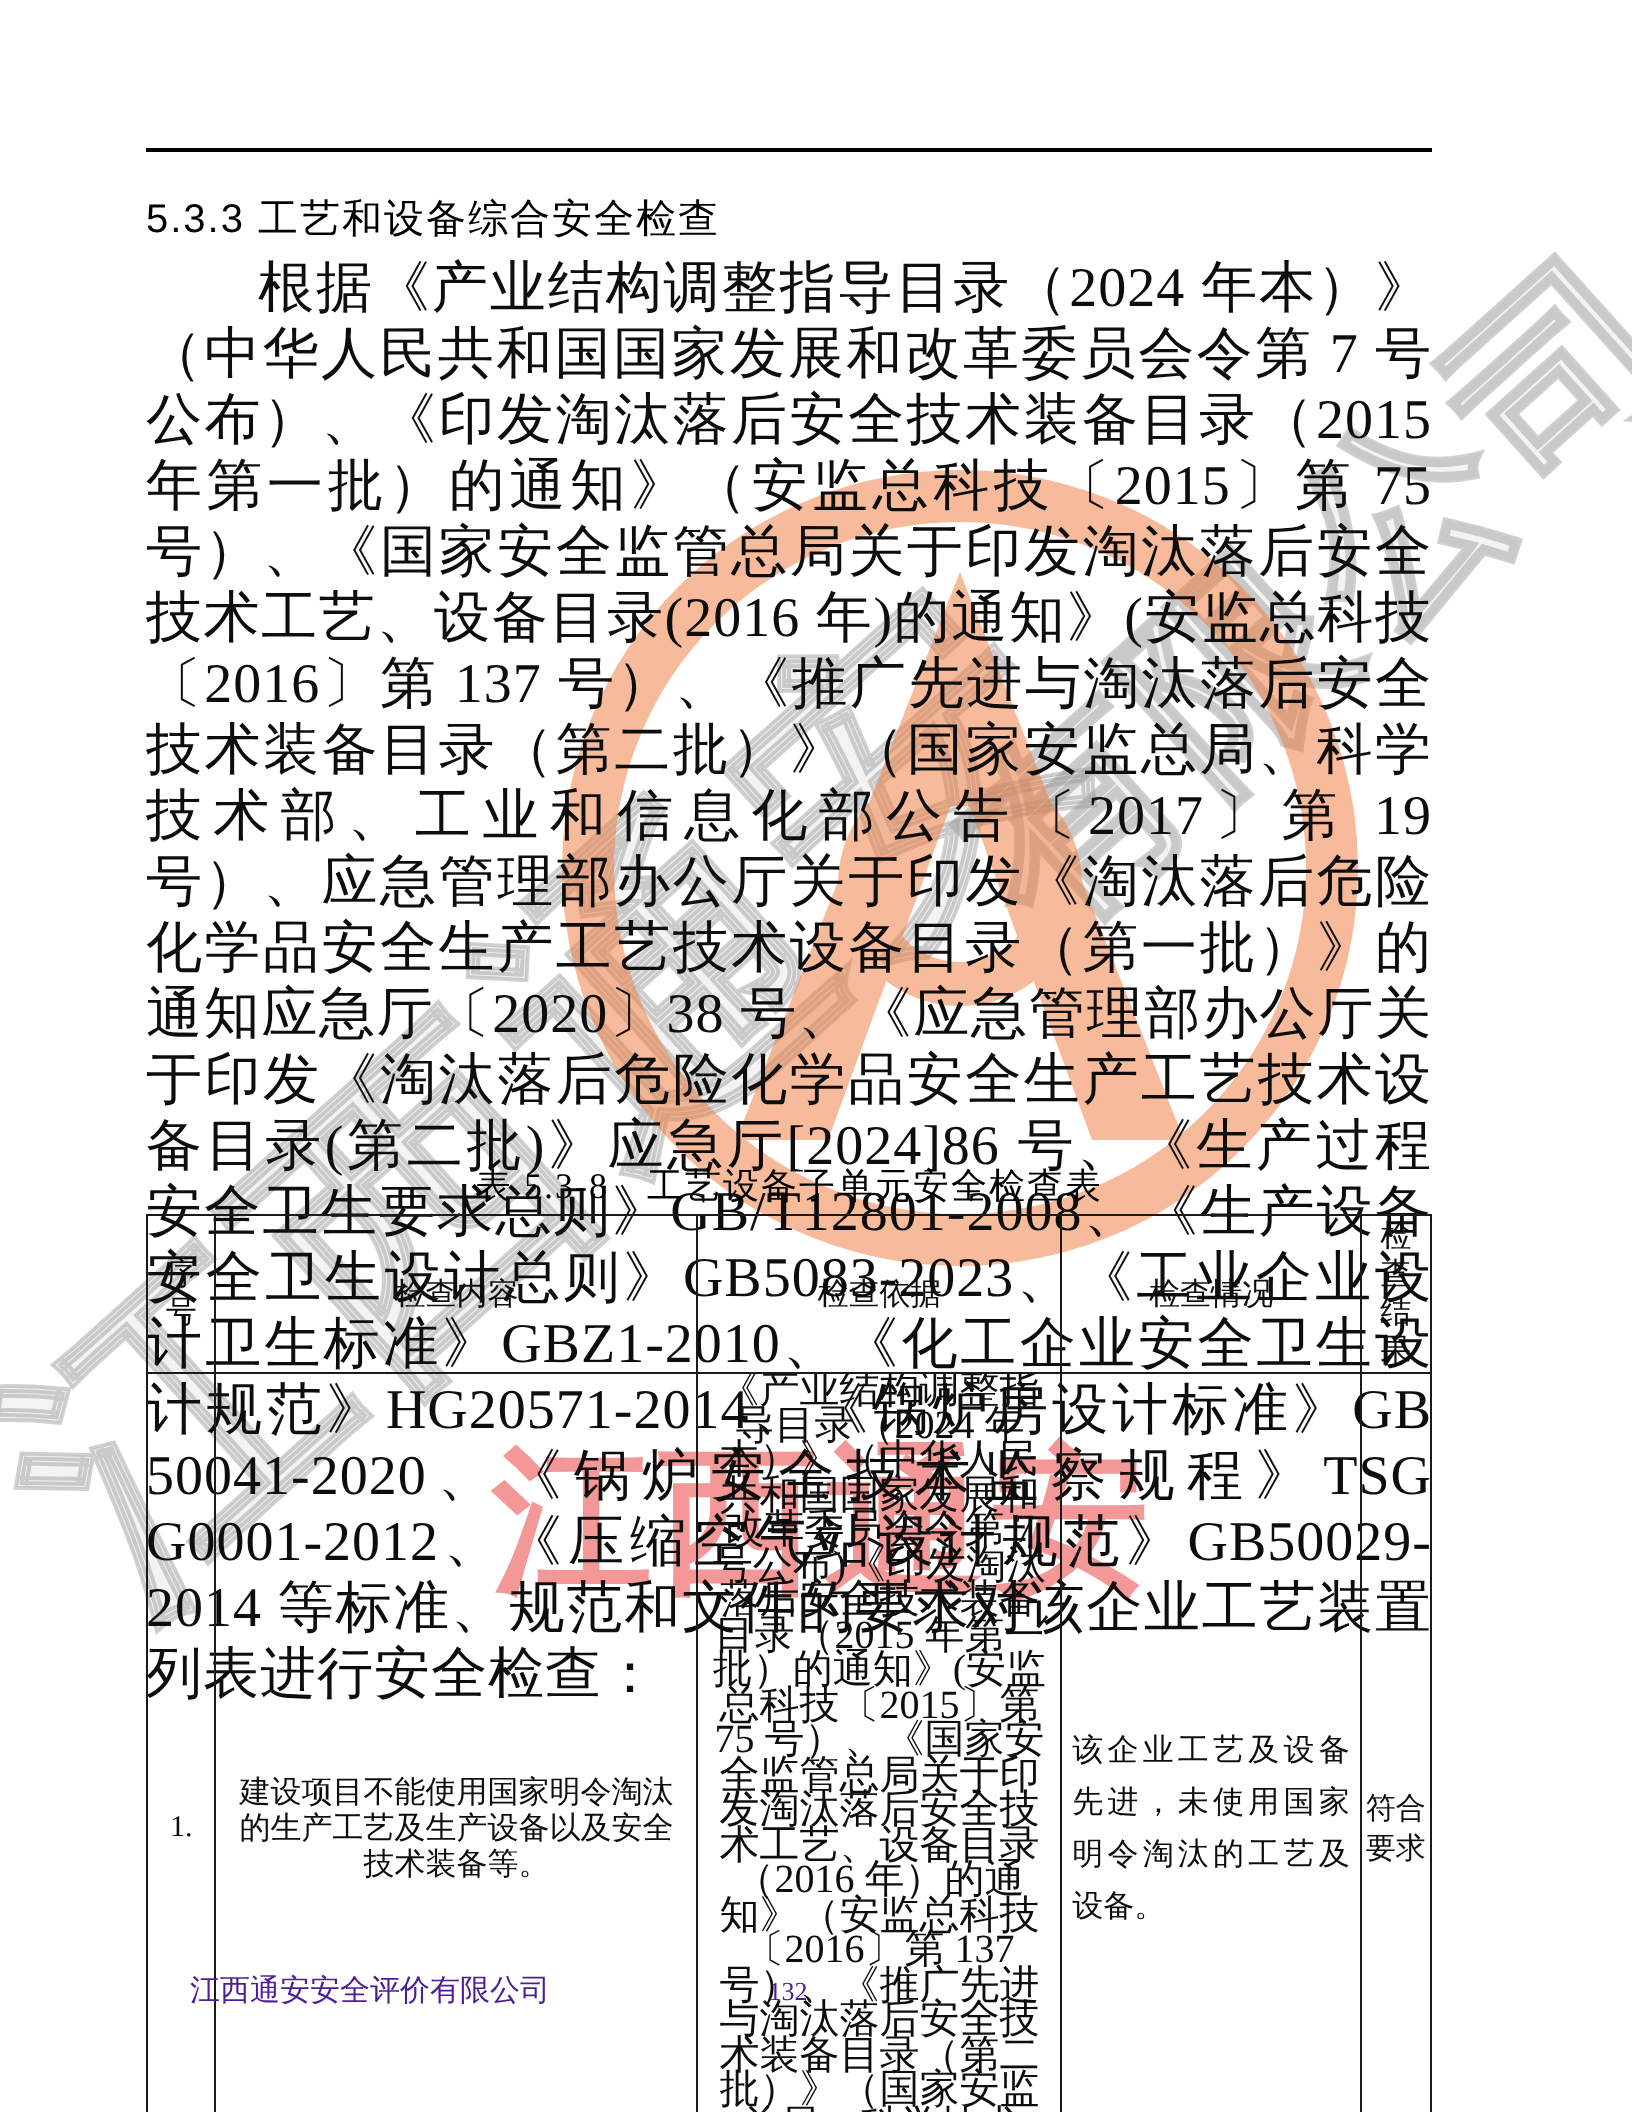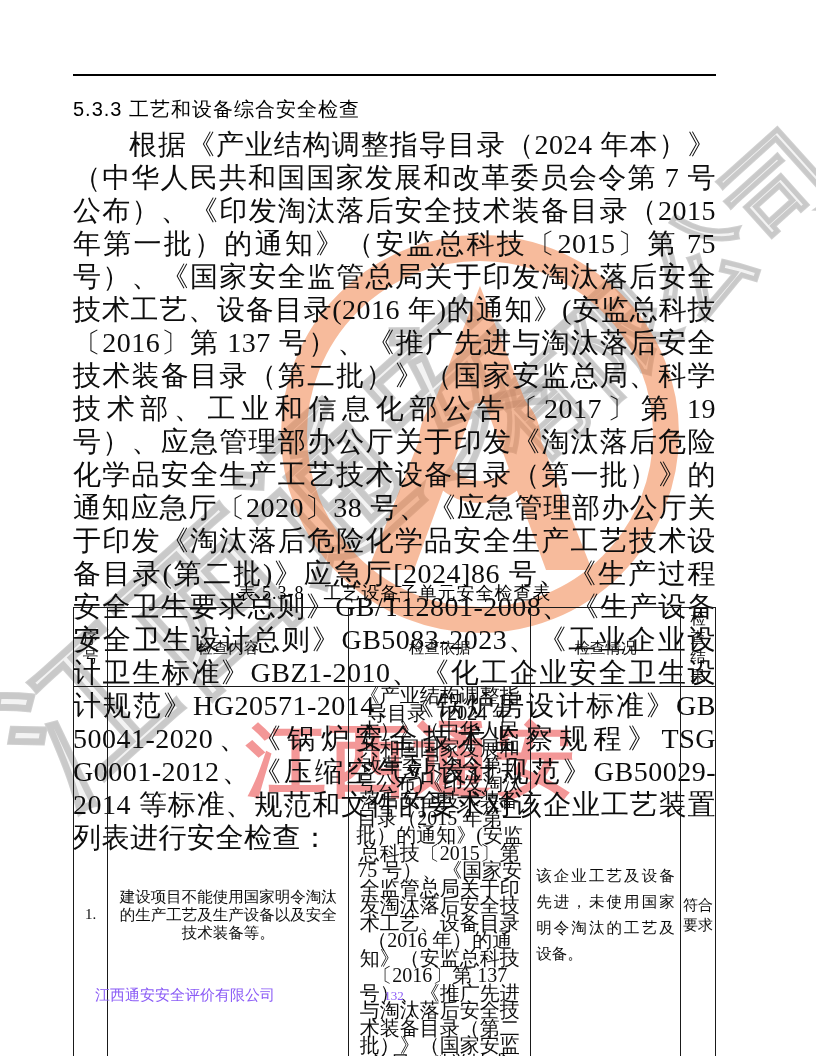--- a/index.html
+++ b/index.html
@@ -64,21 +64,21 @@
   .col-basis{width:181px;}
   .col-situation{width:149px;}
   .col-result{width:35px;}
   tr.head-row{height:50px;}
   tr.data-row{height:315px;}
   td.cell-no{font-size:15px;text-align:center;}
   td.cell-content{font-size:15.5px;line-height:18px;text-align:center;padding:2px 4px;}
   td.cell-basis{font-size:20px;line-height:17.5px;text-align:center;vertical-align:top;padding:0 2px;}
   td.cell-situation{font-size:15.5px;line-height:26px;text-align:justify;padding:2px 5px;}
   td.cell-result{font-size:15px;line-height:20px;text-align:center;}
-  .doc-footer{position:absolute;left:0;top:986px;width:716px;height:24px;font-size:15px;color:#8b5cf6;}
+  .doc-footer{position:absolute;left:0;top:986px;width:716px;height:24px;font-size:15px;color:#4c1d95;}
   .footer-company{position:absolute;left:95px;top:0;}
   .footer-page{position:absolute;left:394px;top:2px;transform:translateX(-50%);font-size:13px;}
   .footer-docnum{position:absolute;right:122px;top:0;}
 </style>
 </head>
 <body>
 
 <div class="page">
 
   <div class="wm-layer">

